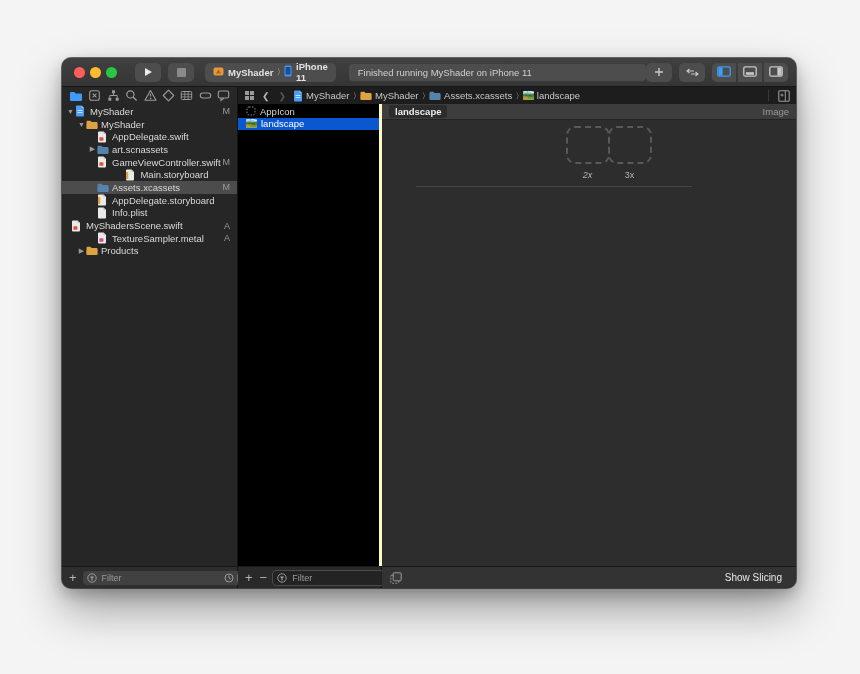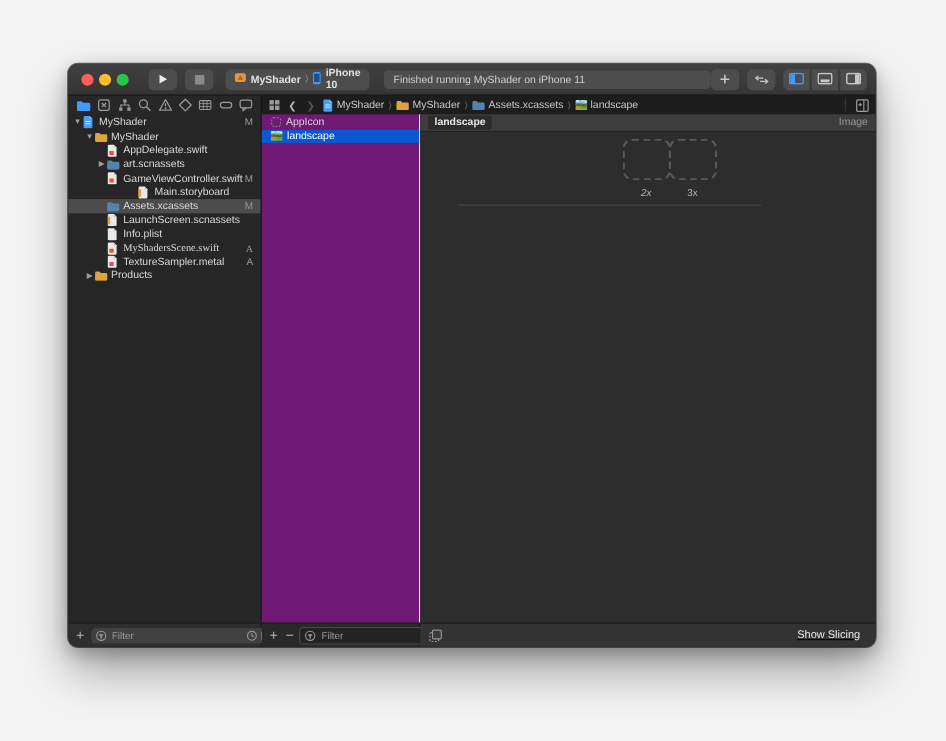--- a/index.html
+++ b/index.html
@@ -42,21 +42,21 @@
   
   .main{flex:1;display:flex;min-height:0;}
   .navigator{width:176px;flex:0 0 176px;background:#262626;border-right:1px solid #131313;
     box-sizing:border-box;padding-top:1px;overflow:hidden;}
   .trow{height:12.7px;display:flex;align-items:center;font-size:9.5px;color:#dadada;
     white-space:nowrap;}
   .trow.sel{background:#4c4c4c;}
   .trow .disc{width:9px;text-align:center;color:#9b9b9b;font-size:7px;flex:0 0 9px;}
   .trow .ficon{width:12px;flex:0 0 12px;line-height:0;margin-right:3px;}
   .trow .badge{margin-left:auto;padding-right:7px;color:#9b9b9b;font-size:9px;}
-  .assetlist{width:144px;flex:0 0 144px;background:#701a75;border-right:1px solid #fef9c3;
+  .assetlist{width:144px;flex:0 0 144px;background:#000000;border-right:3px solid #fef9c3;
     box-sizing:border-box;padding-top:1px;}
   .arow{height:12.5px;display:flex;align-items:center;gap:4px;padding-left:8px;
     font-size:9.5px;color:#d8d8d8;line-height:0;}
   .arow span.albl{line-height:normal;}
   .arow.sel{background:#0a57d0;color:#fff;}
   .detail{flex:1;background:#2d2d2d;display:flex;flex-direction:column;min-width:0;}
   .dethead{height:15px;flex:0 0 15px;background:#3d3d3d;border-bottom:1px solid #222;
     display:flex;align-items:center;padding:0 7px;}
   .chip{background:rgba(0,0,0,.28);border-radius:3px;padding:1px 6px;font-size:9.5px;
     font-weight:bold;color:#ececec;}
@@ -69,21 +69,21 @@
   .welllbl{margin-top:6px;font-size:9px;color:#b5b5b5;}
   .dethr{position:absolute;left:34px;top:66px;width:276px;height:1px;background:#464646;}
   .idiom{position:absolute;left:34px;top:72px;width:276px;text-align:center;
     font-size:9.5px;color:#cbcbcb;}
   
   .bottom{height:21px;flex:0 0 21px;display:flex;border-top:1px solid #191919;}
   .bl{width:176px;flex:0 0 176px;background:#2e2e2e;border-right:1px solid #131313;
     box-sizing:border-box;display:flex;align-items:center;padding:0 5px;gap:4px;}
   .bm{width:144px;flex:0 0 144px;background:#292929;border-right:1px solid #131313;
     box-sizing:border-box;display:flex;align-items:center;padding:0 5px;gap:3px;}
-  .br{flex:1;background:#333;display:flex;align-items:center;padding:0 8px;text-decoration:underline;}
+  .br{flex:1;background:#333;display:flex;align-items:center;padding:0 8px;}
   .pm{background:none;border:none;color:#b5b5b5;font-size:12px;padding:0 2px;line-height:0;}
   .filterfield{flex:1;height:14px;border-radius:4px;display:flex;align-items:center;
     gap:3px;padding:0 4px;}
   .ff-light{background:#414141;}
   .ff-dark{background:#232323;border:1px solid #4a4a4a;}
   .filterfield input{flex:1;min-width:0;background:transparent;border:none;outline:none;
     font-size:9px;color:#cfcfcf;font-family:"Liberation Sans",sans-serif;}
   .filterfield input::placeholder{color:#9a9a9a;}
   .slicebtn{margin-left:auto;background:none;border:none;color:#e9e9e9;font-size:10px;
     font-family:"Liberation Sans",sans-serif;}
@@ -113,21 +113,21 @@
       <span><svg width="11" height="11" viewBox="0 0 11 11">
             <rect x=".5" y="1.5" width="10" height="8" rx="2" fill="#e8963c"></rect>
             <path d="M3 7.5 L5.5 3.5 L8 7.5 Z" fill="#b05f1e"></path>
           </svg></span>
       <span>MyShader</span>
       <span class="sep">〉</span>
       <span><svg width="8" height="12" viewBox="0 0 8 12">
             <rect x=".5" y=".5" width="7" height="11" rx="1.6" fill="#3f9bfb"></rect>
             <rect x="1.5" y="2" width="5" height="7.6" fill="#1d4f91"></rect>
           </svg></span>
-      <span>iPhone 10</span>
+      <span>iPhone 11</span>
     </div>
     <div class="status">
       <span>Finished running MyShader on iPhone 11</span>
     </div>
     <div class="right-tools">
       <button class="pillbtn">
           <span><svg width="10" height="10" viewBox="0 0 10 10">
               <path d="M5 1 V9 M1 5 H9" stroke="#c8c8c8" stroke-width="1.4"></path>
             </svg></span>
         </button>
@@ -331,31 +331,31 @@
           <span>Assets.xcassets</span>
           <span class="badge">M</span>
         </div>
         <div class="trow" style="padding-left: 26px;">
           <span class="disc"></span>
           <span class="ficon"><svg width="10" height="12" viewBox="0 0 10 12">
 <path d="M1 1.5 Q1 .5 2 .5 H6.5 L9 3 V10.5 Q9 11.5 8 11.5 H2 Q1 11.5 1 10.5 Z" fill="#e9e9e9"></path>
 <path d="M6.5 .5 L9 3 H6.5 Z" fill="#bdbdbd"></path>
 <rect x="1" y="3" width="2.2" height="7" fill="#e0a33e"></rect>
             </svg></span>
-          <span>LaunchScreen.scnassets</span>
+          <span>AppDelegate.storyboard</span>
         </div>
         <div class="trow" style="padding-left: 26px;">
           <span class="disc"></span>
           <span class="ficon"><svg width="10" height="12" viewBox="0 0 10 12">
 <path d="M1 1.5 Q1 .5 2 .5 H6.5 L9 3 V10.5 Q9 11.5 8 11.5 H2 Q1 11.5 1 10.5 Z" fill="#e9e9e9"></path>
 <path d="M6.5 .5 L9 3 H6.5 Z" fill="#bdbdbd"></path>
 </svg></span>
           <span>Info.plist</span>
         </div>
-        <div class="trow" style="padding-left: 26px; font-family: Liberation Serif, serif;">
+        <div class="trow" style="">
           <span class="disc"></span>
           <span class="ficon"><svg width="10" height="12" viewBox="0 0 10 12">
 <path d="M1 1.5 Q1 .5 2 .5 H6.5 L9 3 V10.5 Q9 11.5 8 11.5 H2 Q1 11.5 1 10.5 Z" fill="#e9e9e9"></path>
 <path d="M6.5 .5 L9 3 H6.5 Z" fill="#bdbdbd"></path>
 <rect x="2.4" y="6.2" width="4" height="3.6" rx=".6" fill="#de5239"></rect>
             </svg></span>
           <span>MyShadersScene.swift</span>
           <span class="badge">A</span>
         </div>
         <div class="trow" style="padding-left: 26px;">

